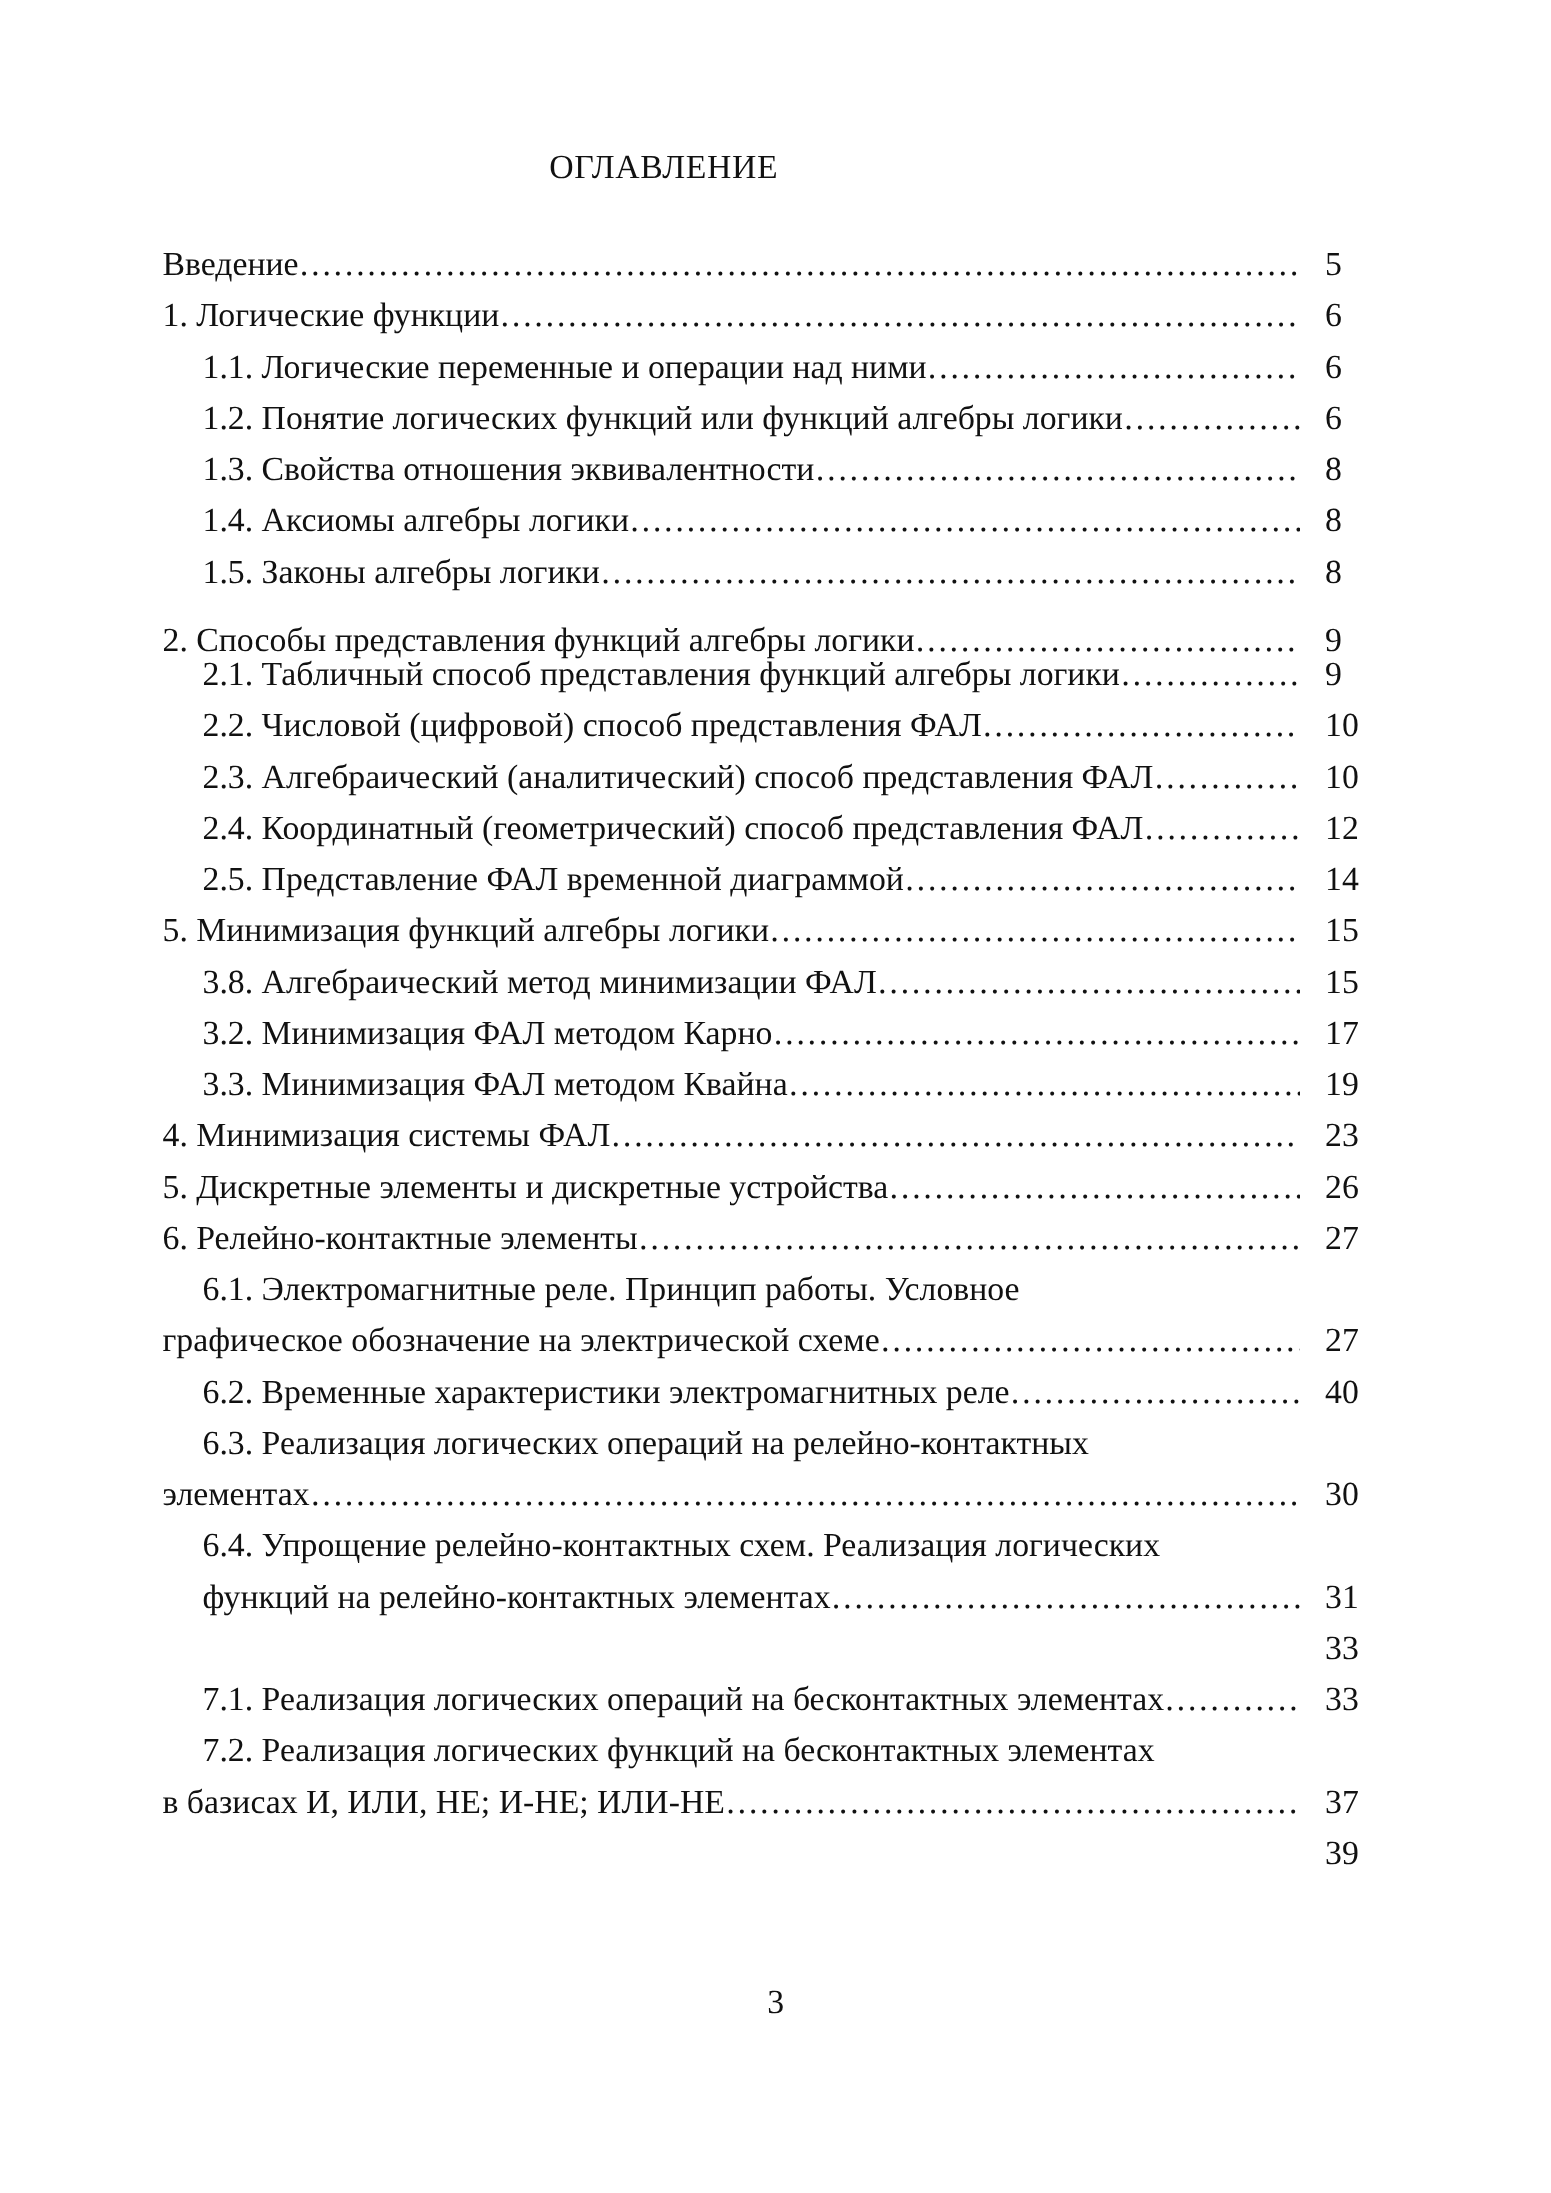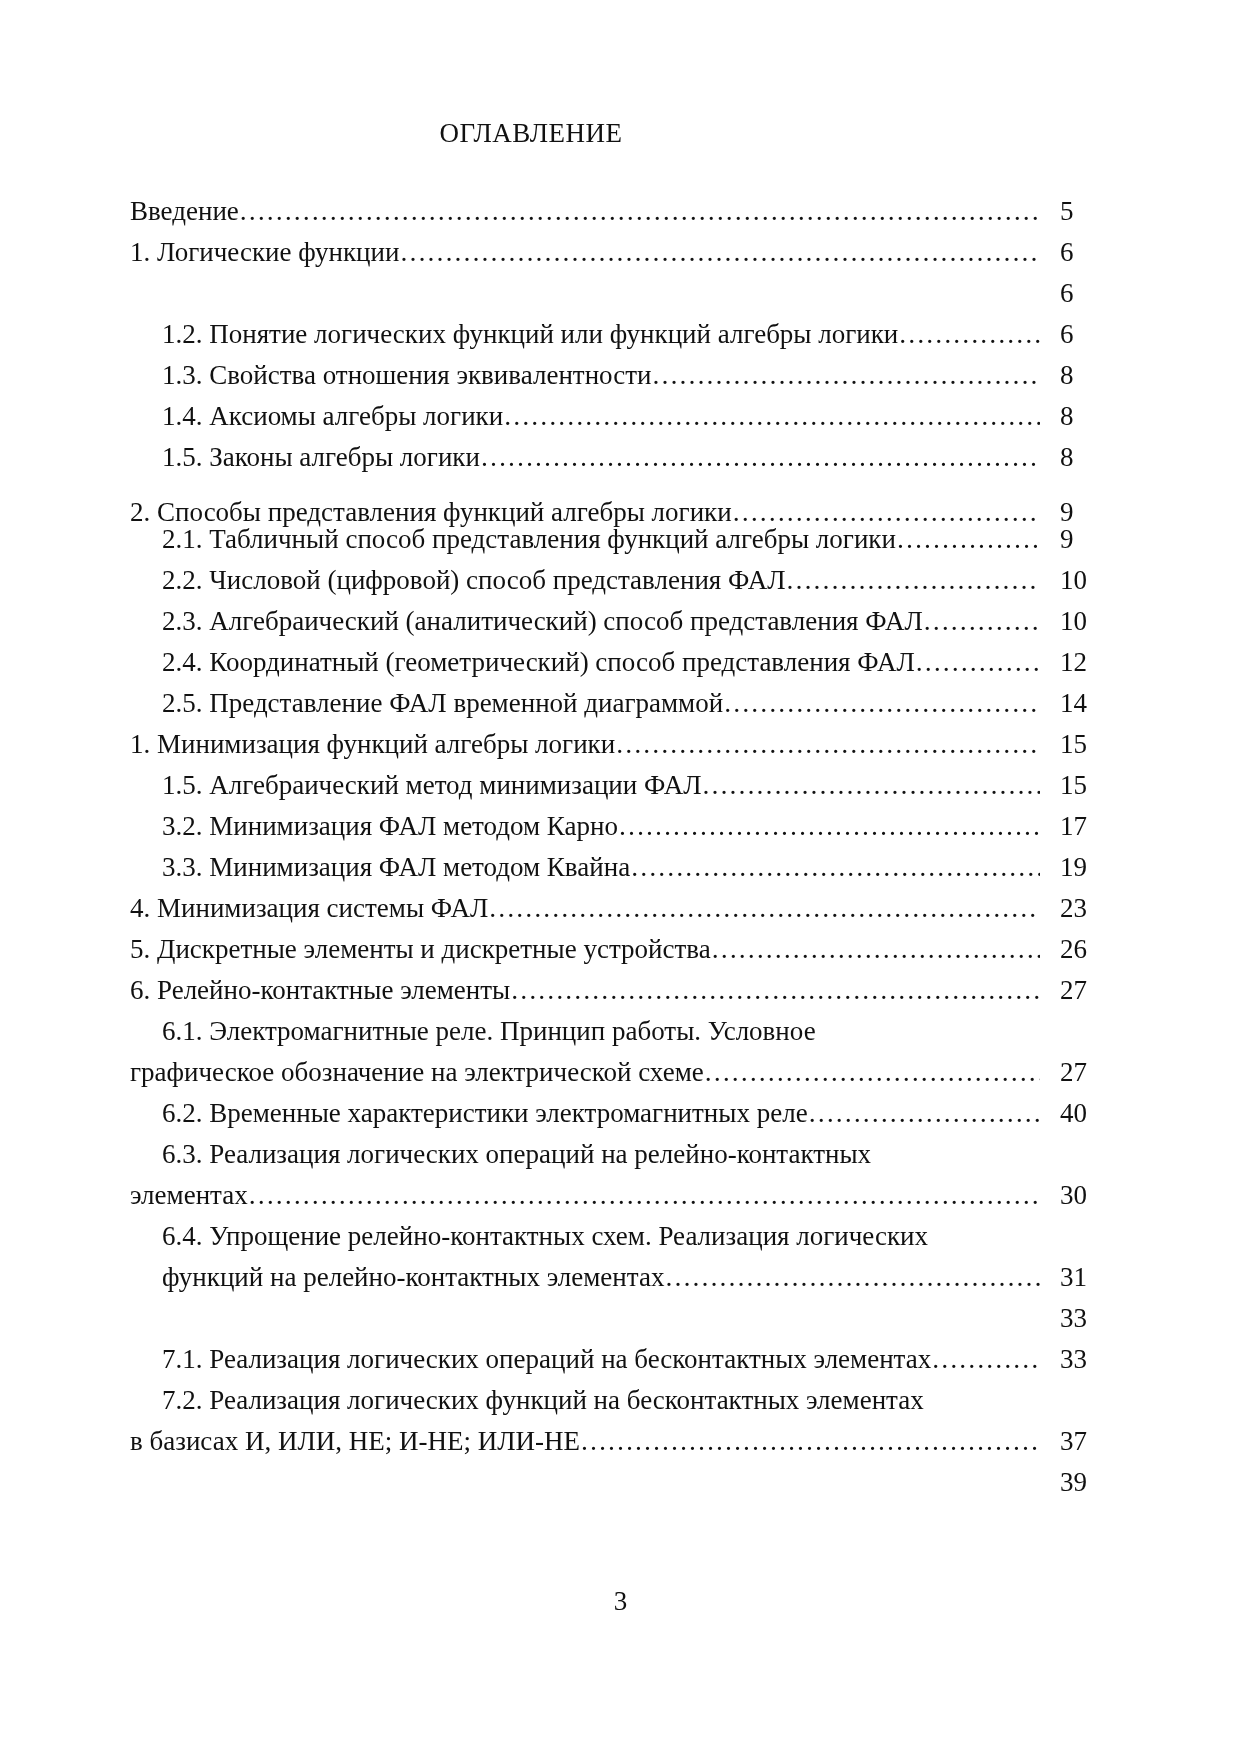--- a/index.html
+++ b/index.html
@@ -26,20 +26,21 @@
 <div class="toc">
   <div class="row l0" style="top:0px">
       <span class="t">Введение</span>
       <span class="p">5</span>
     </div>
   <div class="row l0" style="top:41px">
       <span class="t">1. Логические функции</span>
       <span class="p">6</span>
     </div>
   <div class="row l1" style="top:82px">
+      <span class="t">1.1. Логические переменные и операции над ними</span>
       <span class="p">6</span>
     </div>
   <div class="row l1" style="top:123px">
       <span class="t">1.2. Понятие логических функций или функций алгебры логики</span>
       <span class="p">6</span>
     </div>
   <div class="row l1" style="top:164px">
       <span class="t">1.3. Свойства отношения эквивалентности</span>
       <span class="p">8</span>
     </div>
@@ -69,25 +70,25 @@
     </div>
   <div class="row l1" style="top:451px">
       <span class="t">2.4. Координатный (геометрический) способ представления ФАЛ</span>
       <span class="p">12</span>
     </div>
   <div class="row l1" style="top:492px">
       <span class="t">2.5. Представление ФАЛ временной диаграммой</span>
       <span class="p">14</span>
     </div>
   <div class="row l0" style="top:533px">
-      <span class="t">1. Минимизация функций алгебры логики</span>
+      <span class="t">5. Минимизация функций алгебры логики</span>
       <span class="p">15</span>
     </div>
   <div class="row l1" style="top:574px">
-      <span class="t">1.5. Алгебраический метод минимизации ФАЛ</span>
+      <span class="t">3.8. Алгебраический метод минимизации ФАЛ</span>
       <span class="p">15</span>
     </div>
   <div class="row l1" style="top:615px">
       <span class="t">3.2. Минимизация ФАЛ методом Карно</span>
       <span class="p">17</span>
     </div>
   <div class="row l1" style="top:656px">
       <span class="t">3.3. Минимизация ФАЛ методом Квайна</span>
       <span class="p">19</span>
     </div>

